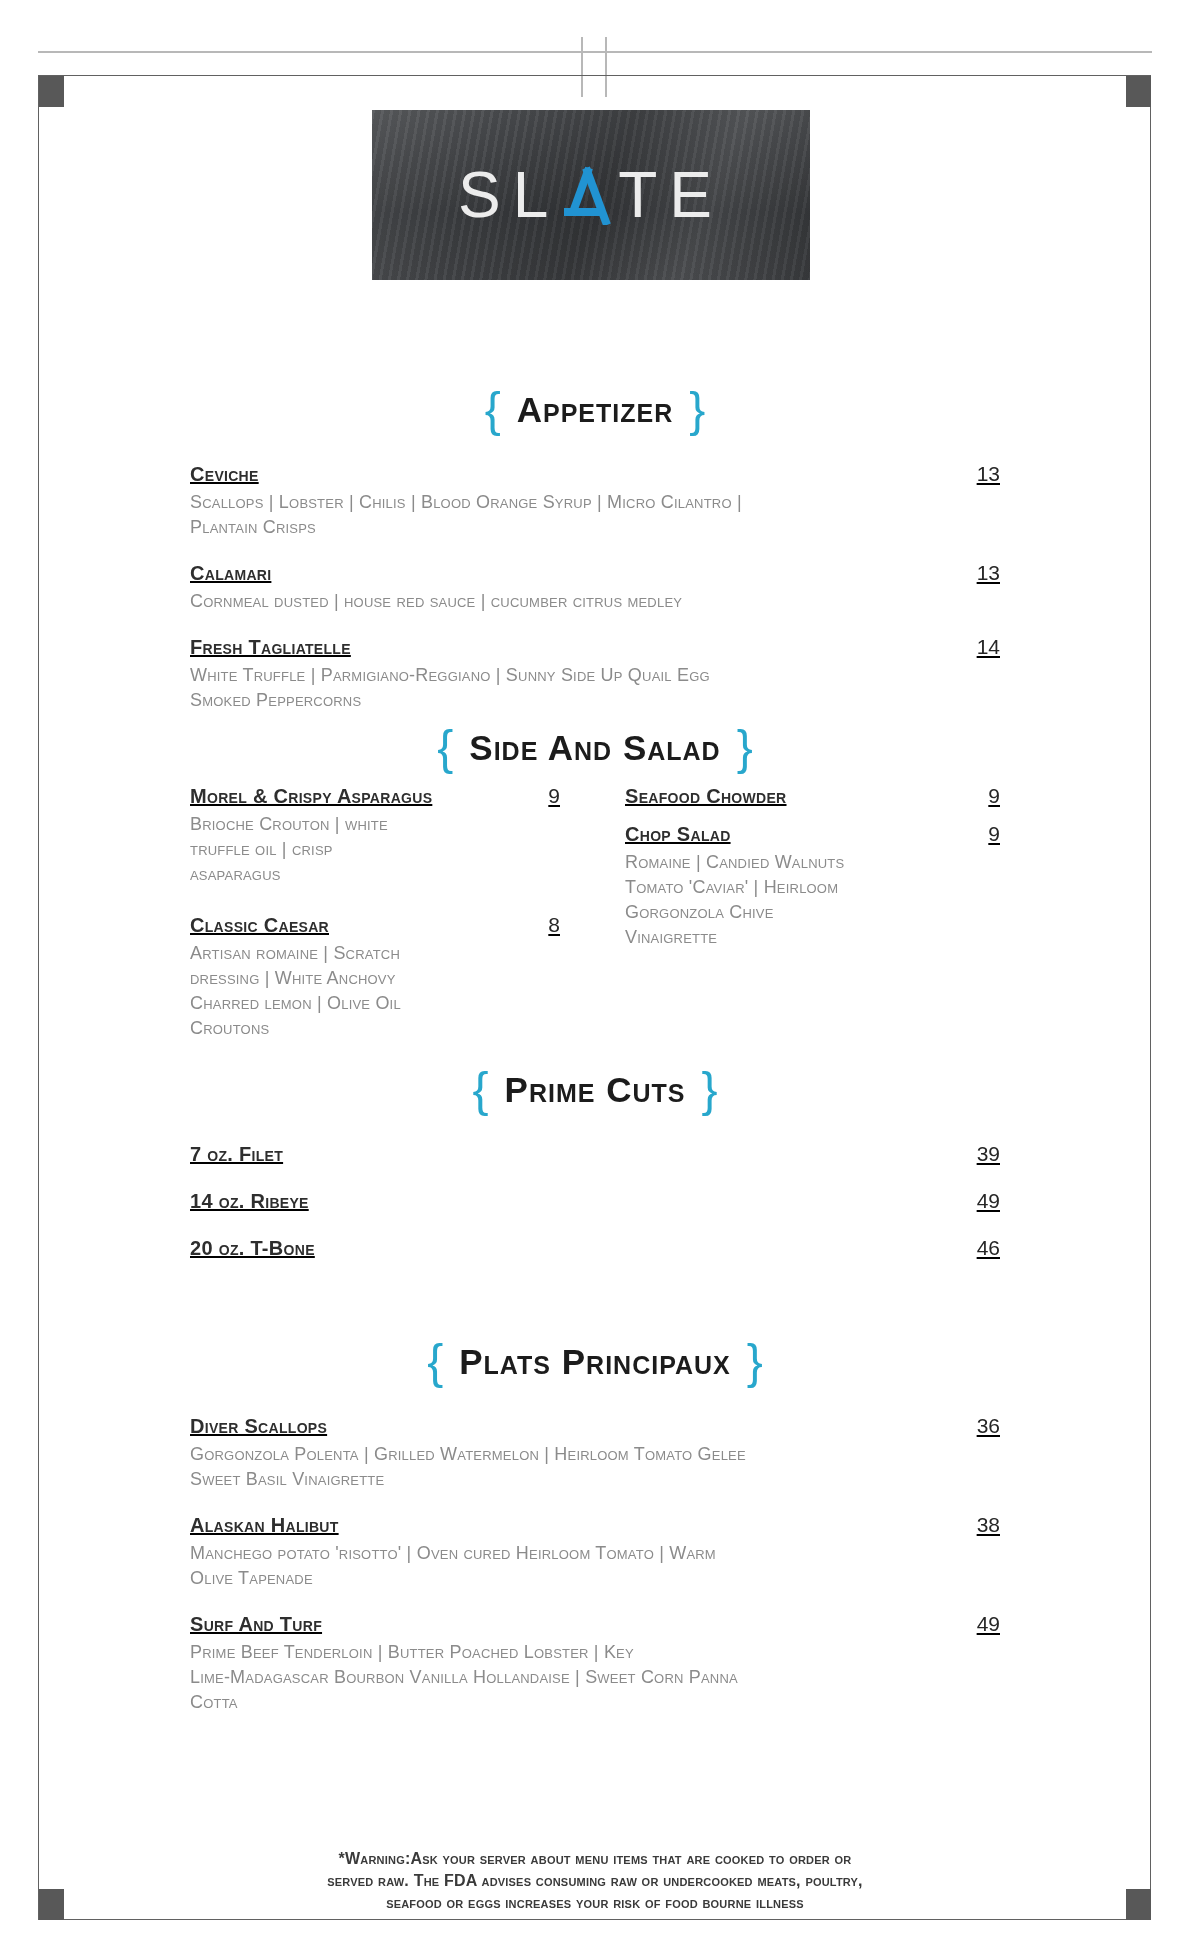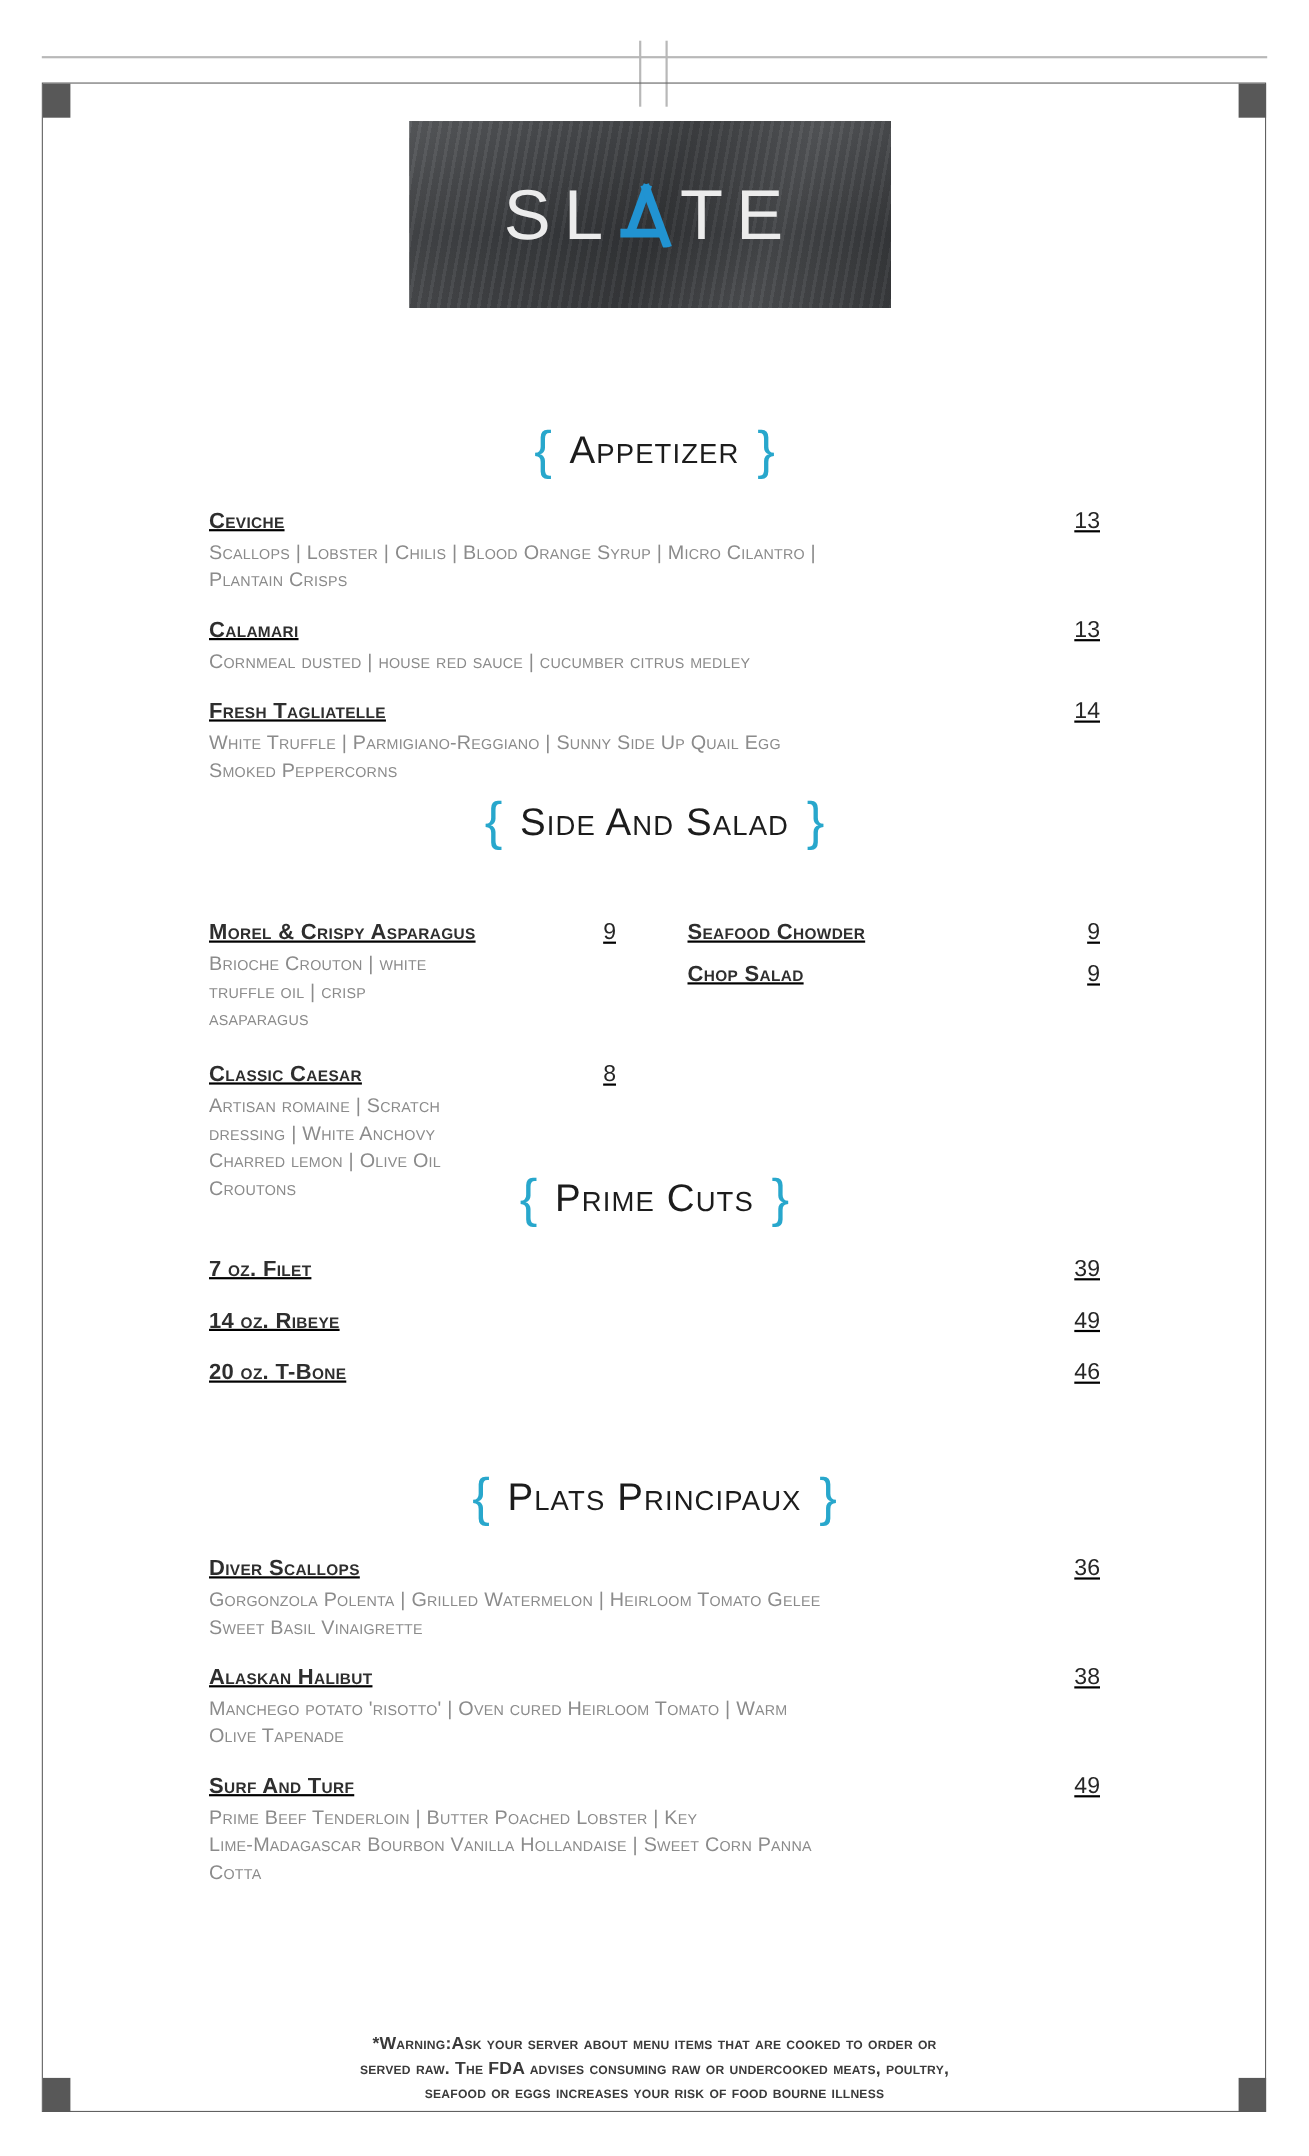--- a/index.html
+++ b/index.html
@@ -29,33 +29,33 @@
       linear-gradient(180deg, #4a4c4f, #393b3e 60%, #414346);
   }
   .logo-text { display:flex; align-items:flex-end; color:#ececec; font-size:64px;
                font-weight:400; letter-spacing:12px; line-height:1; }
   .logo-a { display:inline-block; width:54px; height:62px; margin:0 4px 2px 0; }
 
   
   .section-header { position:absolute; left:190px; width:810px;
                     display:flex; align-items:center; justify-content:center; }
   .brace { font-size:48px; font-weight:400; color:#28a7cc; line-height:1; padding:0 4px; }
-  .sh-text { font-size:35px; font-weight:400; color:#1c1c1c; font-variant:small-caps;
+  .sh-text { font-size:35px; font-weight:700; color:#1c1c1c; font-variant:small-caps;
              letter-spacing:1px; margin:0 12px; line-height:1.1;text-align:right; }
 
   
   .items-block { position:absolute; left:190px; width:810px; }
   .menu-item { margin-bottom:21px; }
   .item-row { display:flex; justify-content:space-between; align-items:baseline;text-decoration:underline; }
   .item-name { font-size:20px; font-weight:700; color:#2e2e2e; font-variant:small-caps; letter-spacing:0.3px; }
   .item-price { font-size:21px; font-weight:400; color:#262626; }
   .item-desc { font-size:18px; color:#8b8b8b; font-variant:small-caps; white-space:pre-line;
                line-height:25px; margin-top:4px; letter-spacing:0.2px; }
 
-  .soup-cols { position:absolute; left:190px; top:836px; width:810px; display:flex; }
+  .soup-cols { position:absolute; left:190px; top:784px; width:810px; display:flex; }
   .col-left { width:370px; margin-right:65px; }
   .col-right { width:375px; }
   .col-left .menu-item { margin-bottom:26px; }
   .col-right .menu-item.compact { margin-bottom:14px; }
 
   .prime-items .menu-item { margin-bottom:23px; }
   .plats-items .menu-item { margin-bottom:21px; }
 
   .warning { position:absolute; left:190px; top:1848px; width:810px; text-align:center;
              font-variant:small-caps; font-size:16px; font-weight:700; color:#3a3a3a;
@@ -153,20 +153,24 @@
         <div class="item-row">
           <span class="item-name">Seafood Chowder</span>
           <span class="item-price">9</span>
         </div>
       </div>
       <div class="menu-item">
         <div class="item-row">
           <span class="item-name">Chop Salad</span>
           <span class="item-price">9</span>
         </div>
+        <div class="item-desc">Romaine | Candied Walnuts
+Tomato 'Caviar' | Heirloom
+Gorgonzola Chive
+Vinaigrette</div>
       </div>
     </div>
   </div>
 
   <div class="section-header" style="top:1066px;">
     <span class="brace">{</span>
     <span class="sh-text">Prime Cuts</span>
     <span class="brace">}</span>
   </div>
 

